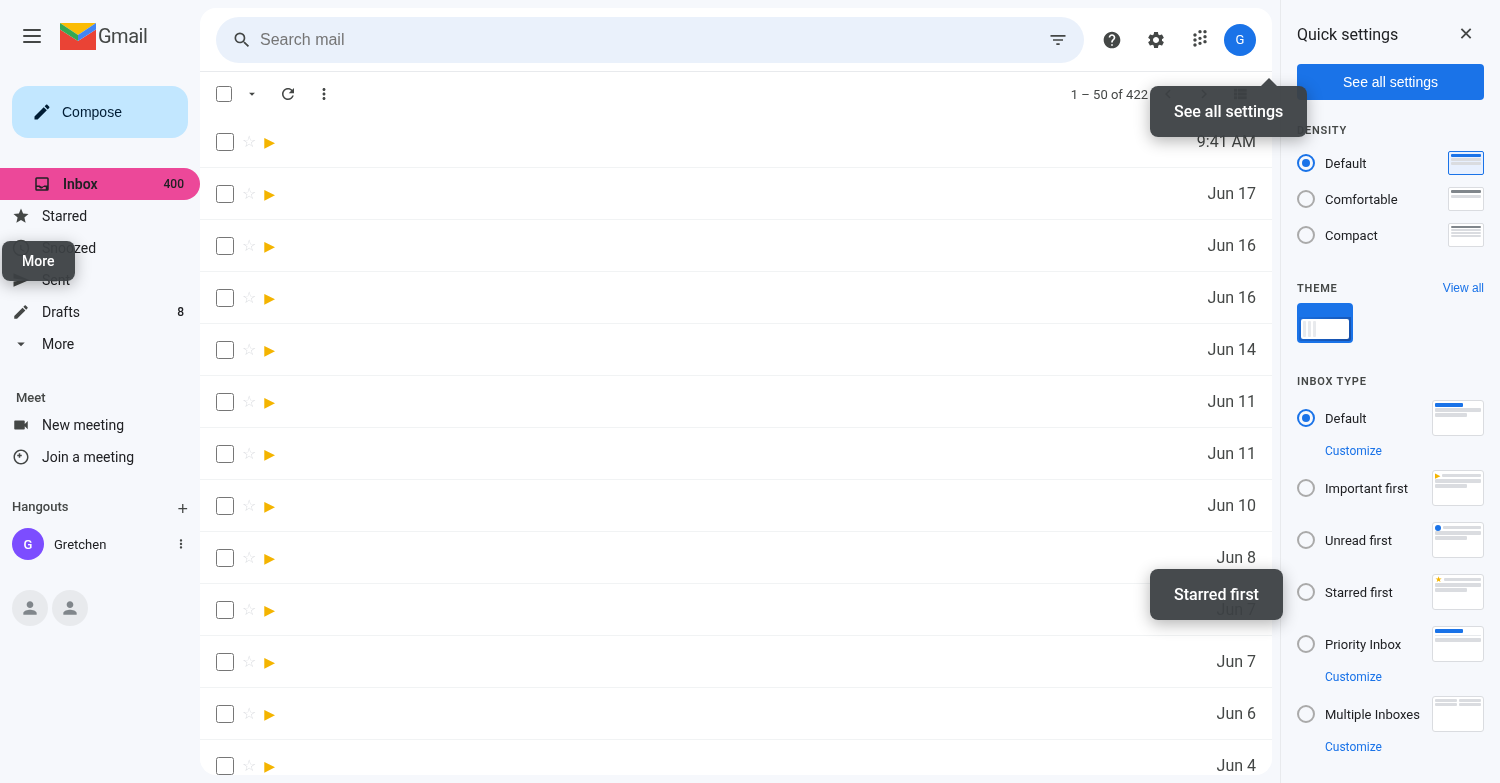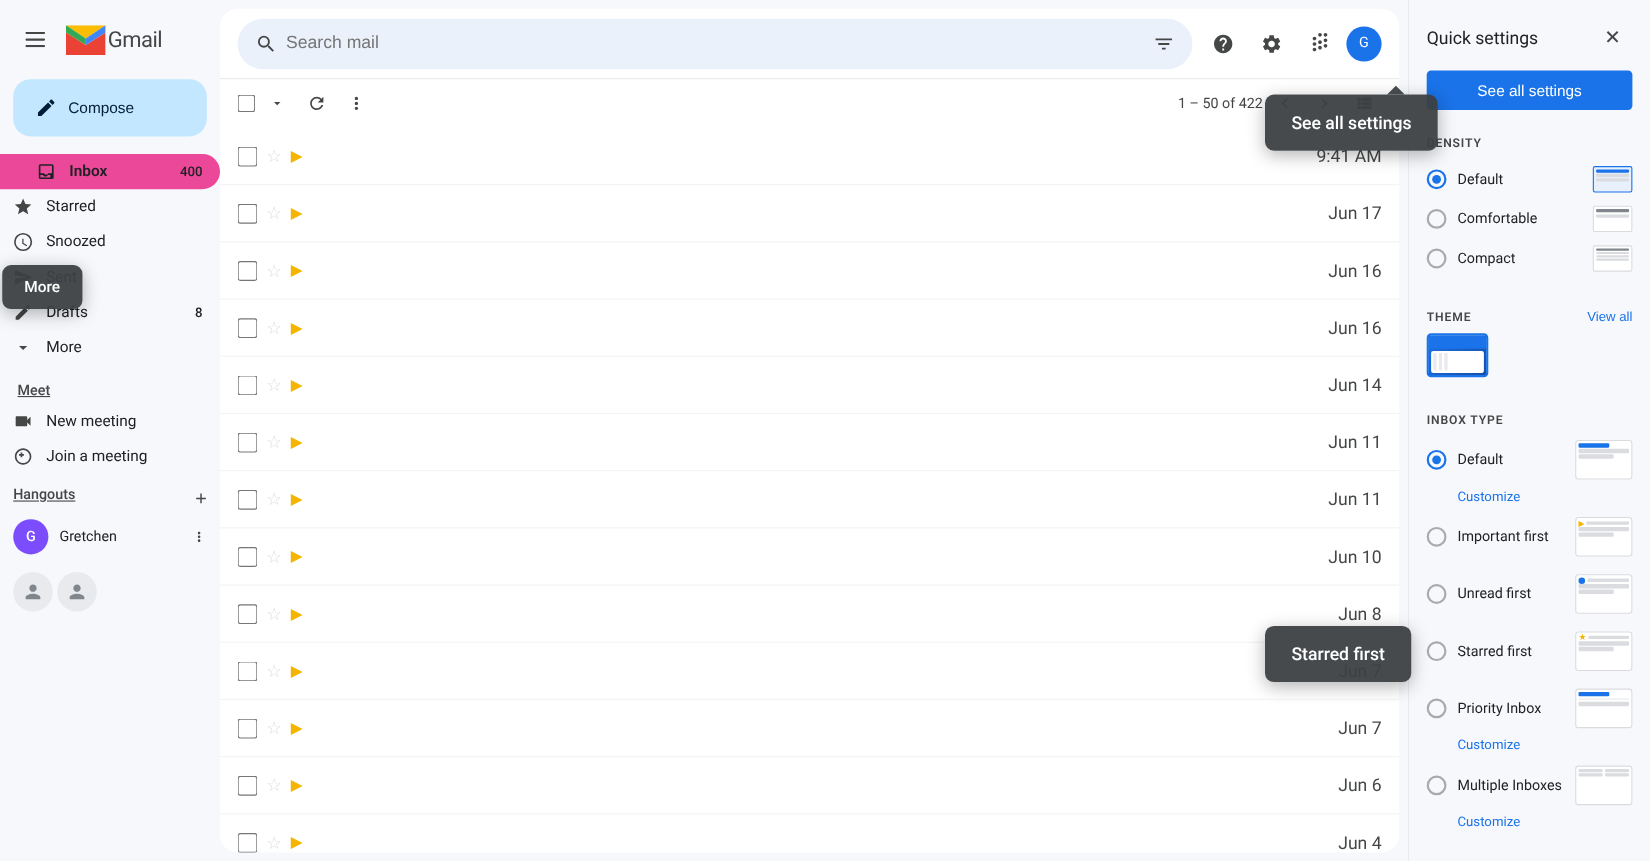--- a/index.html
+++ b/index.html
@@ -6,20 +6,21 @@
     body { font-family: 'Google Sans', Roboto, Arial, sans-serif; font-size: 14px; background: #f6f8fc; display: flex; height: 783px; overflow: hidden; }
 
     
     #sidebar {
       width: 200px;
       background: #f6f8fc;
       display: flex;
       flex-direction: column;
       padding-top: 8px;
       flex-shrink: 0;
+      gap: 14px;
     }
     .compose-btn {
       margin: 8px 12px 16px 12px;
       background: #c2e7ff;
       border: none;
       border-radius: 16px;
       padding: 16px 20px;
       font-size: 14px;
       font-weight: 500;
       cursor: pointer;
@@ -48,21 +49,20 @@
       margin-left: auto;
       font-size: 12px;
       font-weight: 500;
       color: #202124;
     }
     .nav-section-label {
       padding: 8px 16px 4px 16px;
       font-size: 13px;
       font-weight: 500;
       color: #444746;
-      text-decoration: underline;
     }
     .nav-avatar {
       width: 32px;
       height: 32px;
       border-radius: 50%;
       overflow: hidden;
       display: flex;
       align-items: center;
       justify-content: center;
       font-size: 13px;

